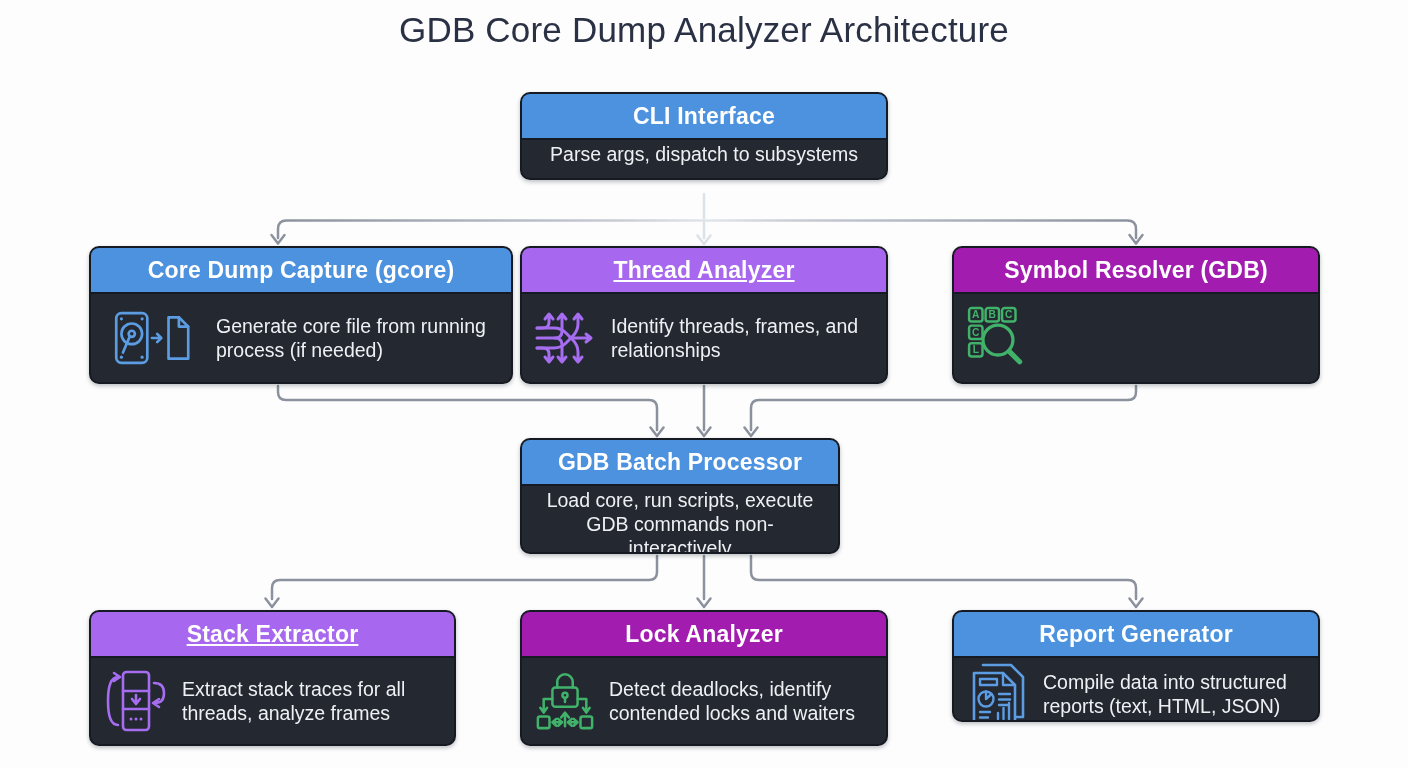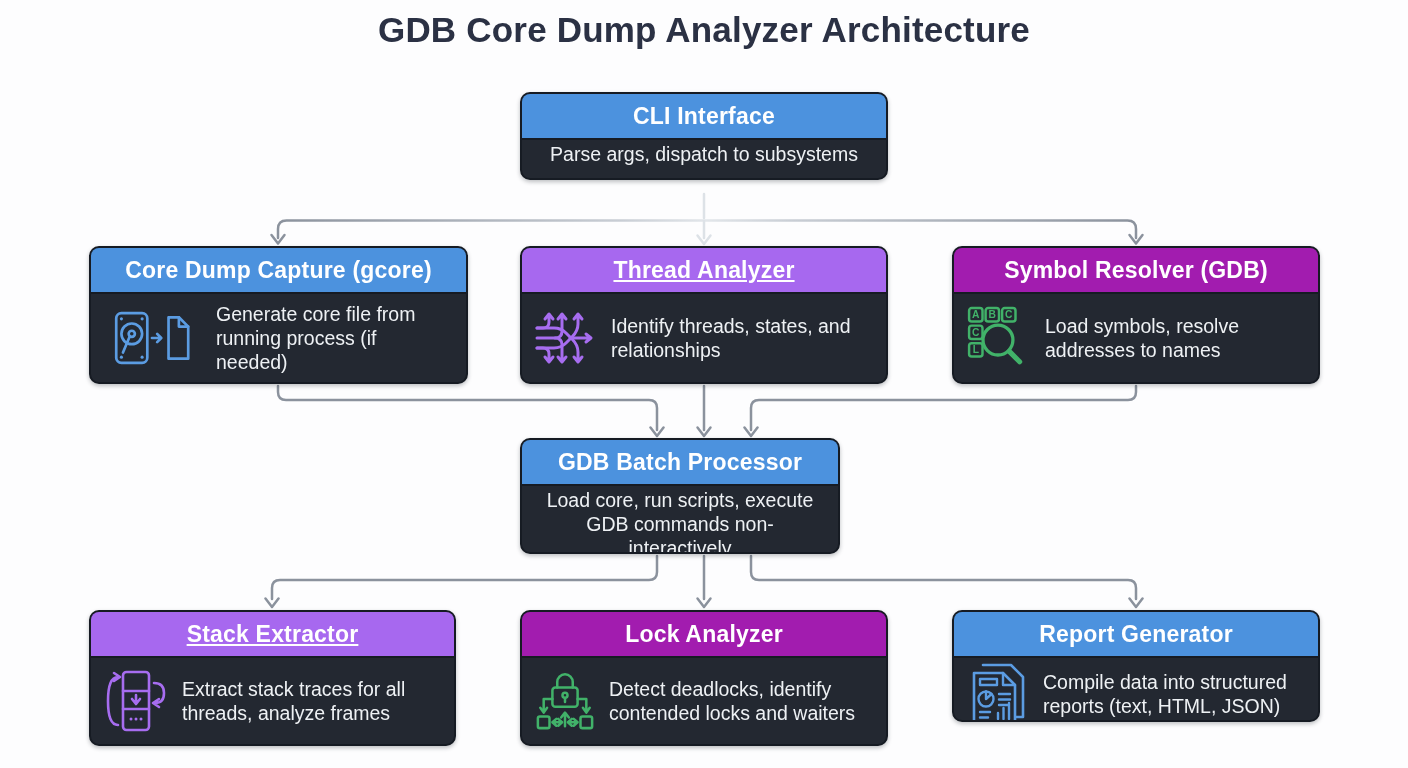--- a/index.html
+++ b/index.html
@@ -3,21 +3,21 @@
 <meta charset="utf-8">
 <style>
   html,body{margin:0;padding:0;background:#ffffff;}
   .canvas{
     position:relative;width:1408px;height:768px;overflow:hidden;
     background:#fdfdfe;
     font-family:"Liberation Sans", sans-serif;
   }
   .diagram-title{
     position:absolute;top:10px;left:0;width:100%;
-    text-align:center;font-size:35px;font-weight:700;color:#2b3144;
+    text-align:center;font-size:35px;font-weight:400;color:#2b3144;
     letter-spacing:.2px;margin:0;
   }
   #connectors{position:absolute;top:0;left:0;}
   .node{
     position:absolute;display:flex;flex-direction:column;
     background:#232831;border:2.5px solid #161b23;border-radius:10px;
     box-shadow:0 2px 4px rgba(22,27,35,.28);
     overflow:hidden;box-sizing:border-box;
   }
   .node-header{
@@ -79,21 +79,21 @@
 
   <div class="node accent-blue" style="left:520px;top:92px;width:368px;height:88px">
     <div class="node-header">
       <span>CLI Interface</span>
     </div>
     <div class="node-body center">
       <p class="node-desc">Parse args, dispatch to subsystems</p>
     </div>
   </div>
 
-  <div class="node accent-blue" style="left:89px;top:246px;width:379px;height:138px">
+  <div class="node accent-blue" style="left:89px;top:246px;width:424px;height:138px">
     <div class="node-header">
       <span>Core Dump Capture (gcore)</span>
     </div>
     <div class="node-body with-icon">
       <svg class="icon" width="100" height="58" viewBox="0 0 76 56">
         <g fill="none" stroke="#5b9ce2" stroke-width="2.6">
           <rect x="2.5" y="4" width="30" height="48" rx="5"></rect>
           <circle cx="17.5" cy="24" r="10"></circle>
           <circle cx="17.5" cy="24" r="3"></circle>
           <path d="M15.5,26.5 L9,42"></path>
@@ -123,21 +123,21 @@
         <g fill="none" stroke="#a76df0" stroke-width="3">
           <path d="M3,22 H9 Q15,22 15,16 V10 M11,13 L15,8 L19,13"></path>
           <path d="M3,42 H9 Q15,42 15,48 V54 M11,51 L15,56 L19,51"></path>
           <path d="M3,32 H21 Q28,32 28,25 V10 M24,13 L28,8 L32,13"></path>
           <path d="M21,32 Q28,32 28,39 V54 M24,51 L28,56 L32,51"></path>
           <path d="M3,22 H20 Q27,22 32,27 L38,33 Q44,39 44,46 V54 M40,51 L44,56 L48,51"></path>
           <path d="M3,42 H20 Q27,42 32,37 L38,31 Q44,25 44,18 V10 M40,13 L44,8 L48,13"></path>
           <path d="M36,32 H56 M52,28 L57,32 L52,36"></path>
         </g>
       </svg>
-      <p class="node-desc">Identify threads, states, and relationships</p>
+      <p class="node-desc">Identify threads, frames, and relationships</p>
     </div>
   </div>
 
   <div class="node accent-green" style="left:952px;top:246px;width:368px;height:138px">
     <div class="node-header">
       <span>Symbol Resolver (GDB)</span>
     </div>
     <div class="node-body with-icon">
       <svg class="icon" width="66" height="64" viewBox="0 0 64 62">
         <g fill="none" stroke="#41b269" stroke-width="2.4">
@@ -152,21 +152,20 @@
           <text x="25.5" y="12">B</text>
           <text x="41.5" y="12">C</text>
           <text x="9.5" y="29">C</text>
           <text x="9.5" y="46">L</text>
         </g>
         <g fill="none" stroke="#41b269">
           <circle cx="31" cy="33" r="14.5" stroke-width="3.2"></circle>
           <path d="M42,44 L52,54" stroke-width="5"></path>
         </g>
       </svg>
-      <p class="node-desc">Load symbols, resolve addresses to names</p>
     </div>
   </div>
 
   <div class="node accent-blue" style="left:520px;top:438px;width:320px;height:116px">
     <div class="node-header">
       <span>GDB Batch Processor</span>
     </div>
     <div class="node-body center">
       <p class="node-desc">Load core, run scripts, execute GDB commands non-interactively</p>
     </div>

